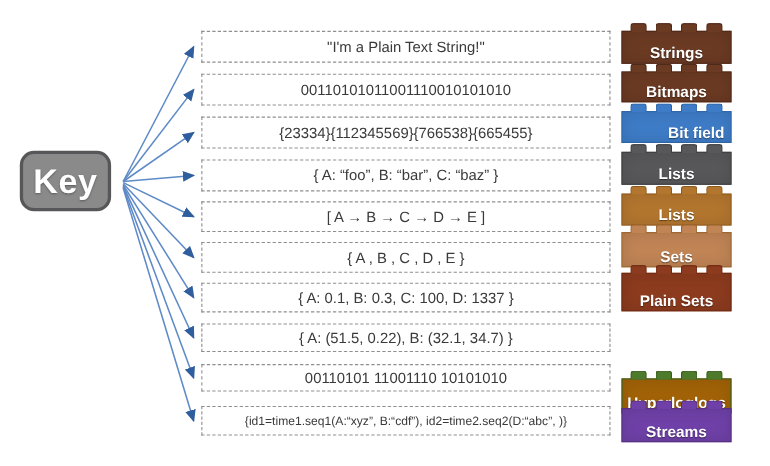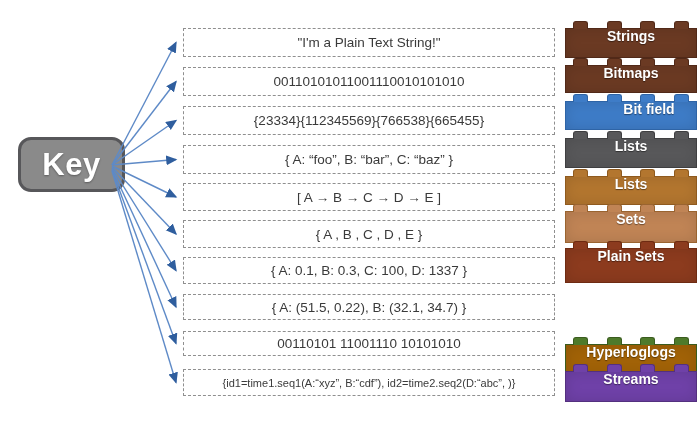--- a/index.html
+++ b/index.html
@@ -2,21 +2,21 @@
 <html><head>
 <meta charset="utf-8">
 <style>
   html,body{margin:0;padding:0;background:#fff;}
   .canvas{
     position:relative;width:700px;height:424px;background:#ffffff;overflow:hidden;
     font-family:"Liberation Sans", sans-serif;
   }
   
   .key-box{
-    position:absolute;left:18px;top:137px;width:107px;height:55px;
+    position:absolute;left:18px;top:137px;width:83px;height:55px;
     background:#8A8A8A;border:3px solid #57575A;border-radius:13px;
     display:flex;align-items:center;justify-content:center;box-sizing:border-box;
   }
   .key-label{
     color:#ffffff;font-weight:bold;font-size:31px;letter-spacing:0.5px;
     text-shadow:0 1px 2px rgba(0,0,0,0.35);
   }
   
   .arrows{position:absolute;left:0;top:0;width:700px;height:424px;}
   
@@ -24,22 +24,22 @@
     position:absolute;left:183px;width:372px;box-sizing:border-box;
     background:#ffffff;border:1.6px dashed #8f8f8f;
     display:flex;align-items:center;justify-content:center;
   }
   .value-text{
     color:#3a3a3a;font-size:13.5px;white-space:nowrap;
   }
   .value-text.small{font-size:11px;}
   
   .brick{
-    position:absolute;left:565px;width:132px;box-sizing:border-box;
-    border:1.6px solid;display:flex;align-items:flex-start;justify-content:center;
+    position:absolute;left:565px;width:100px;box-sizing:border-box;
+    border:1.6px solid;display:flex;align-items:flex-end;justify-content:center;
     box-shadow:inset 0 0 14px rgba(0,0,0,0.12);
   }
   .brick-label{
     color:#ffffff;font-weight:bold;font-size:14px;line-height:1.12;text-align:center;
     text-shadow:0 1px 1px rgba(0,0,0,0.45);
   }
   .studs{
     position:absolute;left:7px;right:7px;top:-8px;height:8px;
     display:flex;justify-content:space-between;align-items:flex-end;
   }

